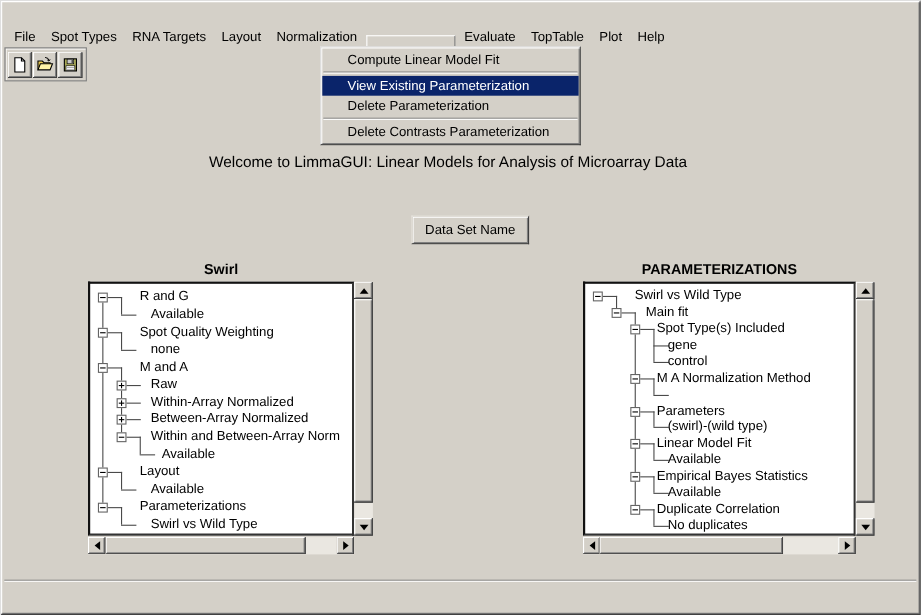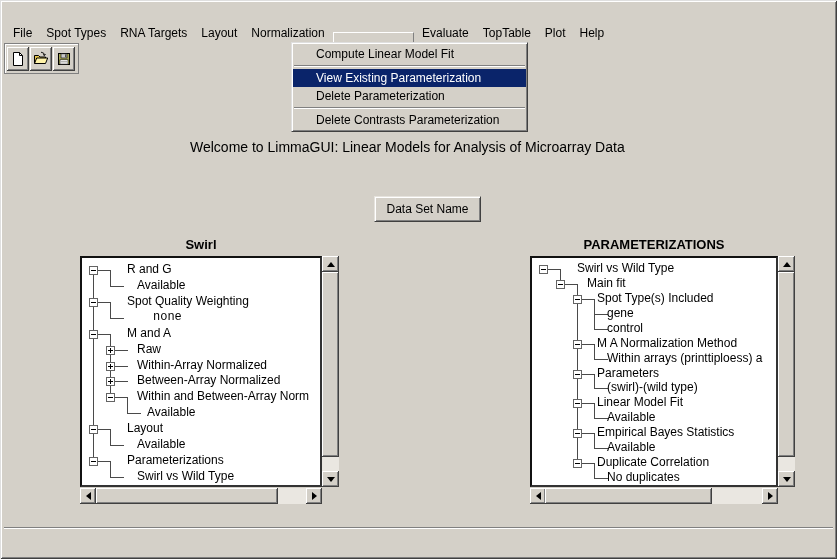--- a/index.html
+++ b/index.html
@@ -158,21 +158,21 @@
         <div class="tl" style="left: 11px; top: 12px; width: 1px; height: 191px;"></div>
         <div class="tbox" style="left: 7px; top: 8px;">
           <i class="h"></i>
         </div>
         <div class="tnode" style="left: 45px; top: 4px;">R and G</div>
         <div class="tnode" style="left: 55px; top: 20px;">Available</div>
         <div class="tbox" style="left: 7px; top: 40px;">
           <i class="h"></i>
         </div>
         <div class="tnode" style="left: 45px; top: 36px;">Spot Quality Weighting</div>
-        <div class="tnode" style="left: 71px; top: 52px; font-family: Liberation Mono, monospace;">none</div>
+        <div class="tnode" style="left: 55px; top: 52px;">none</div>
         <div class="tbox" style="left: 7px; top: 72px;">
           <i class="h"></i>
         </div>
         <div class="tnode" style="left: 45px; top: 68px;">M and A</div>
         <div class="tbox" style="left: 24px; top: 88px;">
           <i class="h"></i>
           <i class="v"></i>
         </div>
         <div class="tnode" style="left: 55px; top: 84px;">Raw</div>
         <div class="tbox" style="left: 24px; top: 104px;">
@@ -255,21 +255,20 @@
         <div class="tbox" style="left: 41px; top: 37px;">
           <i class="h"></i>
         </div>
         <div class="tnode" style="left: 65px; top: 33px;">Spot Type(s) Included</div>
         <div class="tnode" style="left: 75px; top: 48px;">gene</div>
         <div class="tnode" style="left: 75px; top: 63px;">control</div>
         <div class="tbox" style="left: 41px; top: 82px;">
           <i class="h"></i>
         </div>
         <div class="tnode" style="left: 65px; top: 78px;">M A Normalization Method</div>
-        <div class="tnode" style="left: 75px; top: 93px;">Within arrays (printtiploess) a</div>
         <div class="tbox" style="left: 41px; top: 112px;">
           <i class="h"></i>
         </div>
         <div class="tnode" style="left: 65px; top: 108px;">Parameters</div>
         <div class="tnode" style="left: 75px; top: 122px;">(swirl)-(wild type)</div>
         <div class="tbox" style="left: 41px; top: 141px;">
           <i class="h"></i>
         </div>
         <div class="tnode" style="left: 65px; top: 137px;">Linear Model Fit</div>
         <div class="tnode" style="left: 75px; top: 152px;">Available</div>

